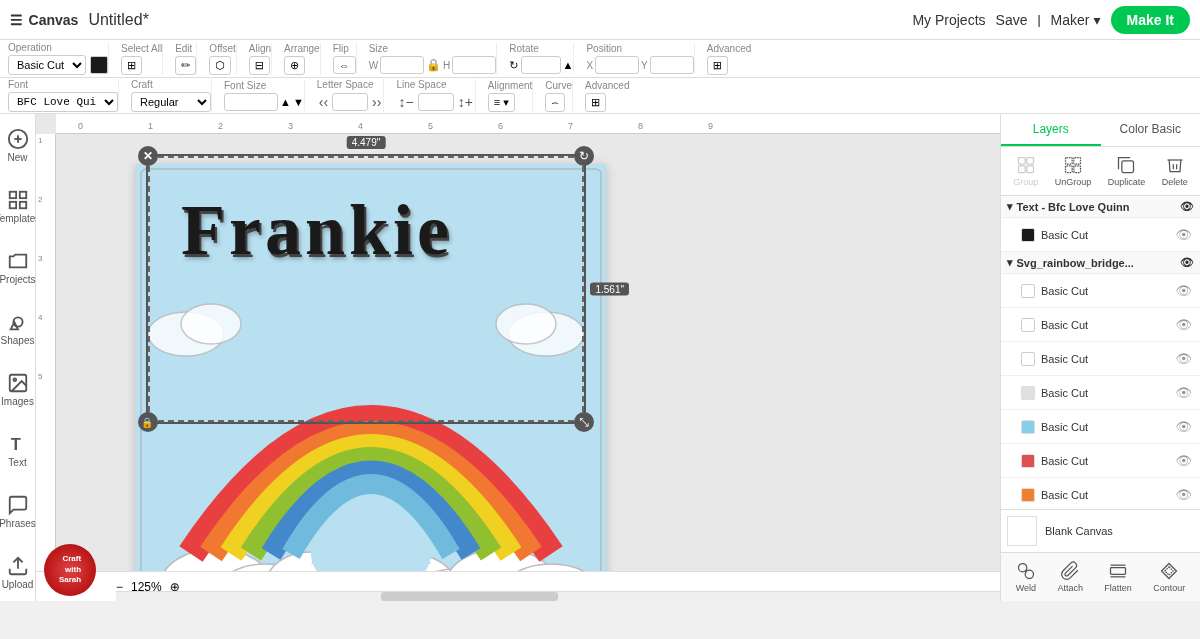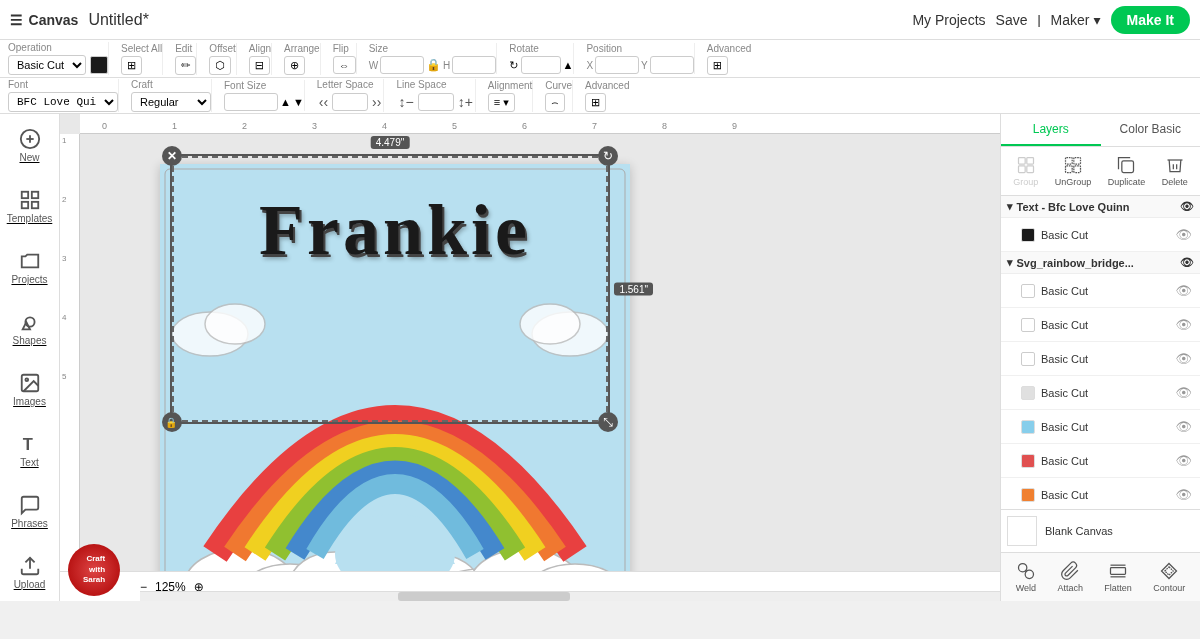--- a/index.html
+++ b/index.html
@@ -35,22 +35,22 @@
     #font-toolbar {
       display: flex; align-items: center; background: #fff; height: 36px;
       border-bottom: 1px solid #ddd; padding: 0 8px; gap: 12px; font-size: 11px;
     }
 
     
     #main { display: flex; height: calc(639px - 114px - 38px); }
 
     
     #sidebar {
-      width: 60px; background: #fff; border-right: 1px solid #ddd;
-      display: flex; flex-direction: column; align-items: center; padding-top: 8px; gap: 14px; text-decoration: underline;
+      width: 36px; background: #fff; border-right: 1px solid #ddd;
+      display: flex; flex-direction: column; align-items: center; padding-top: 8px; gap: 14px;
     }
     .sidebar-item {
       display: flex; flex-direction: column; align-items: center; padding: 6px 4px;
       cursor: pointer; border-radius: 4px; width: 54px; font-size: 10px; color: #555;
       gap: 2px;
     }
     .sidebar-item svg { width: 22px; height: 22px; }
 
     
     #canvas-area {
@@ -454,21 +454,21 @@
           <ellipse cx="235" cy="390" rx="60" ry="40" fill="#b8e0f0"></ellipse>
 
           <path d="M 95 445 C 95 430, 75 425, 75 440 C 75 455, 95 465, 95 465 C 95 465, 115 455, 115 440 C 115 425, 95 430, 95 445 Z" fill="#c0c0c0" stroke="#aaa" stroke-width="1"></path>
 
           <circle cx="395" cy="455" r="12" fill="#c0c0c0" stroke="#aaa" stroke-width="1"></circle>
           <circle cx="378" cy="440" r="7" fill="#c0c0c0" stroke="#aaa" stroke-width="1"></circle>
           <circle cx="395" cy="435" r="7" fill="#c0c0c0" stroke="#aaa" stroke-width="1"></circle>
           <circle cx="412" cy="440" r="7" fill="#c0c0c0" stroke="#aaa" stroke-width="1"></circle>
         </svg>
 
-        <div style="position:absolute;top:25px;left:45px;width:380px;text-align:center;z-index:15;">
+        <div style="position:absolute;top:25px;left:45px;width:380px;text-align:left;z-index:15;">
           <span style="font-size:72px;font-weight:900;color:#1a1a1a;font-family:Georgia,serif;text-shadow:2px 3px 0 #444,3px 5px 4px rgba(0,0,0,0.3);letter-spacing:4px;">Frankie</span>
         </div>
       </div>
 
       <div id="selection-box">
         <div class="sel-close">✕</div>
         <div class="sel-rotate">↻</div>
         <div class="sel-lock">🔒</div>
         <div class="sel-scale">⤡</div>
         <div class="sel-label-w">4.479"</div>

